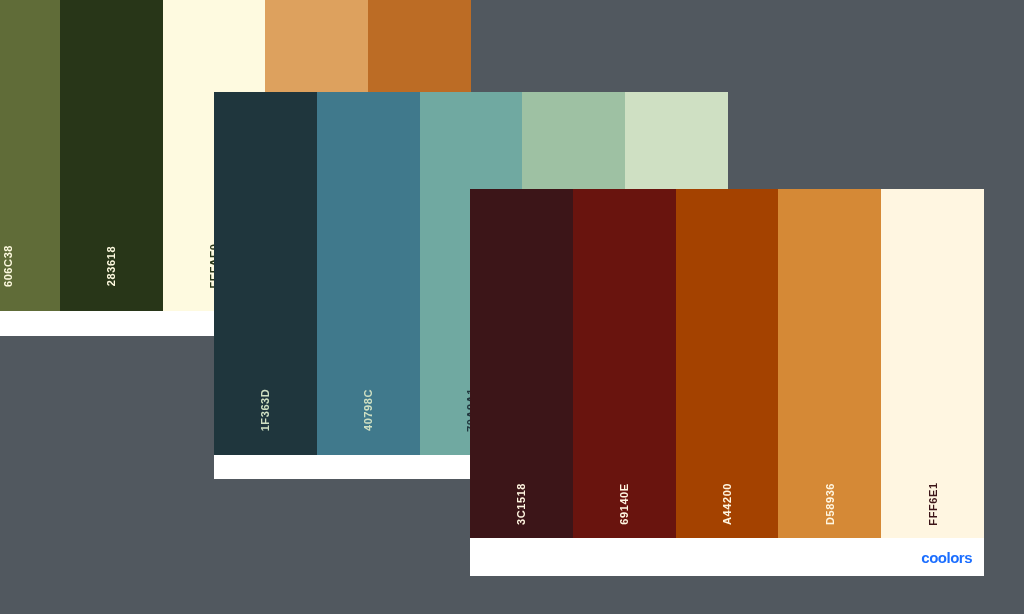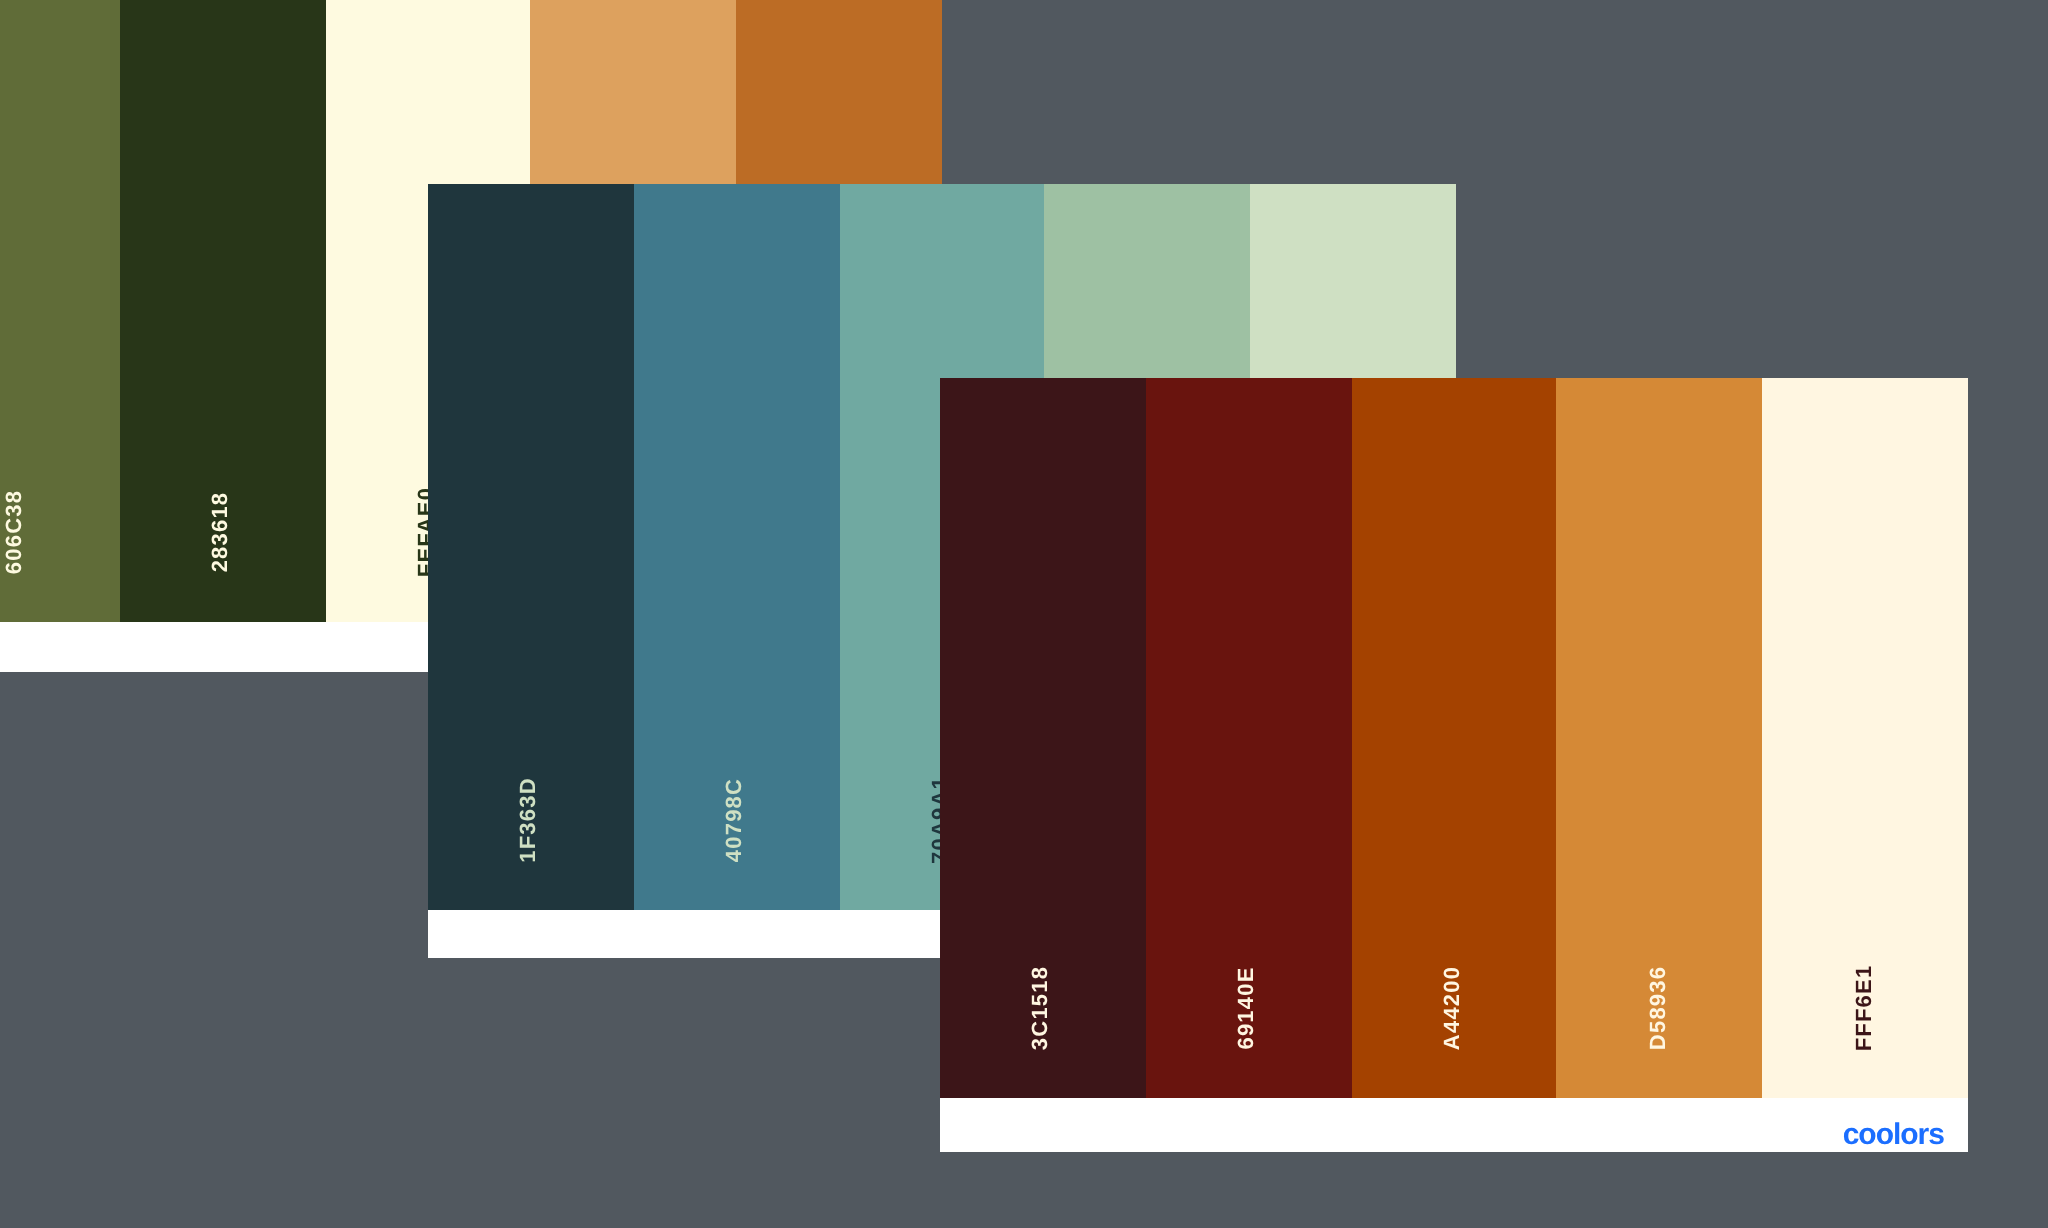--- a/index.html
+++ b/index.html
@@ -180,17 +180,17 @@
           <div class="label-well">
             <span class="swatch-label" style="color: rgb(255, 246, 225);">D58936</span>
           </div>
         </div>
         <div class="swatch" style="background: rgb(255, 246, 225); height: 360px;">
           <div class="label-well">
             <span class="swatch-label" style="color: rgb(60, 21, 24);">FFF6E1</span>
           </div>
         </div>
       </div>
-      <div class="card-footer" style="height: 27px; align-items: flex-end;">
+      <div class="card-footer" style="height: 38px;">
         <span class="brand-logo" style="color: rgb(27, 110, 255);">coolors</span>
       </div>
     </div>
   </div>
 
 </body></html>

